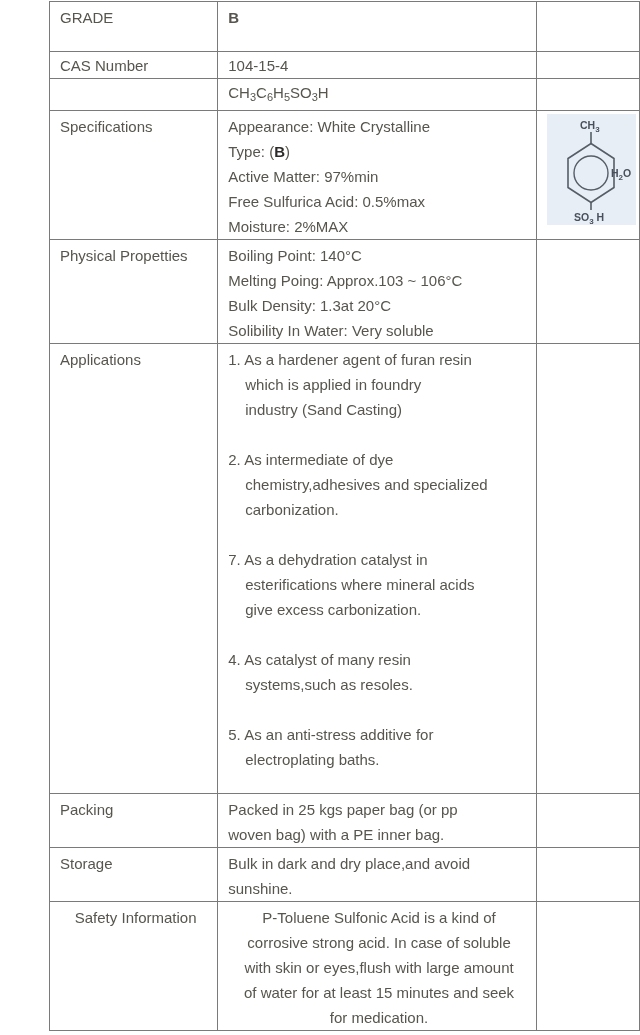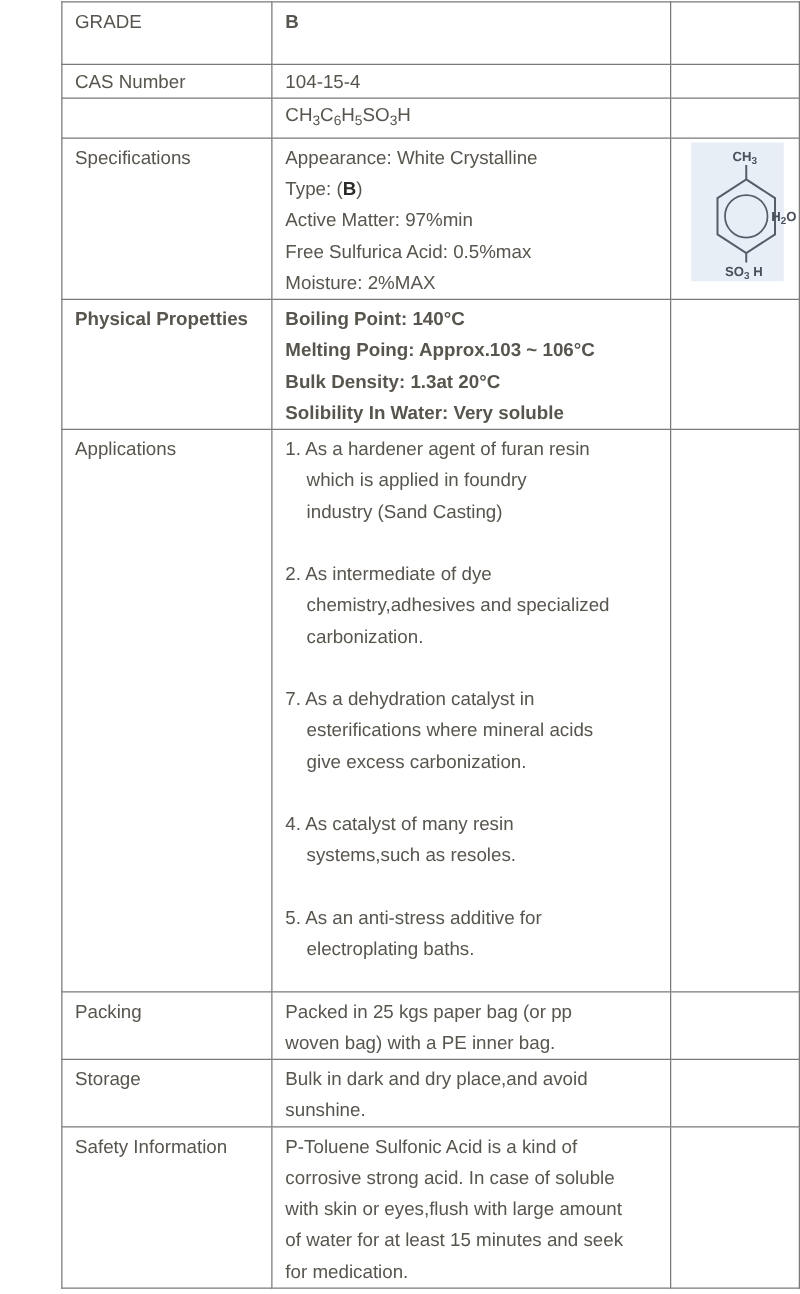--- a/index.html
+++ b/index.html
@@ -15,34 +15,34 @@
   }
   table.spec td{
     border:1px solid #7a7a7a;
     vertical-align:top;
     padding:3px 6px 0 10px;
     font-size:15px;line-height:25px;
     color:#57554d;
     overflow:hidden;
   }
   tr.r-grade{height:50px;margin-top:24px;} tr.r-cas{height:27px;} tr.r-formula{height:25px;}
-  tr.r-spec{height:127px;} tr.r-phys{height:100px;font-weight:bold;} tr.r-apps{height:450px;}
-  tr.r-pack{height:51px;} tr.r-stor{height:51px;} tr.r-safe{height:126px;}
+  tr.r-spec{height:127px;} tr.r-phys{height:100px;} tr.r-apps{height:450px;}
+  tr.r-pack{height:51px;} tr.r-stor{height:51px;} tr.r-safe{height:126px;text-align:center;}
   tr.r-cas td, tr.r-formula td{padding-top:1px;padding-bottom:0;margin-top:16px;}
   td.mid{vertical-align:middle;}
   td.grade-val{font-weight:bold;color:#2c2b29;padding-top:14px;}
   td.cas-val{color:#3c3a36;}
   td.formula-cell{color:#6e6c65;}
   .line{min-height:25px;}
   .line.indent{padding-left:17px;}
   .sb{font-size:11px;vertical-align:-3px;}
   .bold{font-weight:bold;color:#2c2b29;}
   td.struct-cell{padding:0;vertical-align:middle;text-align:center;}
   .struct-box{
-    display:inline-block;width:74px;height:111px;margin:0 auto;
+    display:inline-block;width:89px;height:111px;margin:0 auto;
     background:#e7eef6;
   }
   .struct-box svg{display:block;}
   .chem-label{
     font-size:10.5px;font-weight:bold;fill:#49505b;
     font-family:"Liberation Sans","DejaVu Sans",sans-serif;
   }
   .chem-sub{font-size:8px;}
 </style>
 </head>

